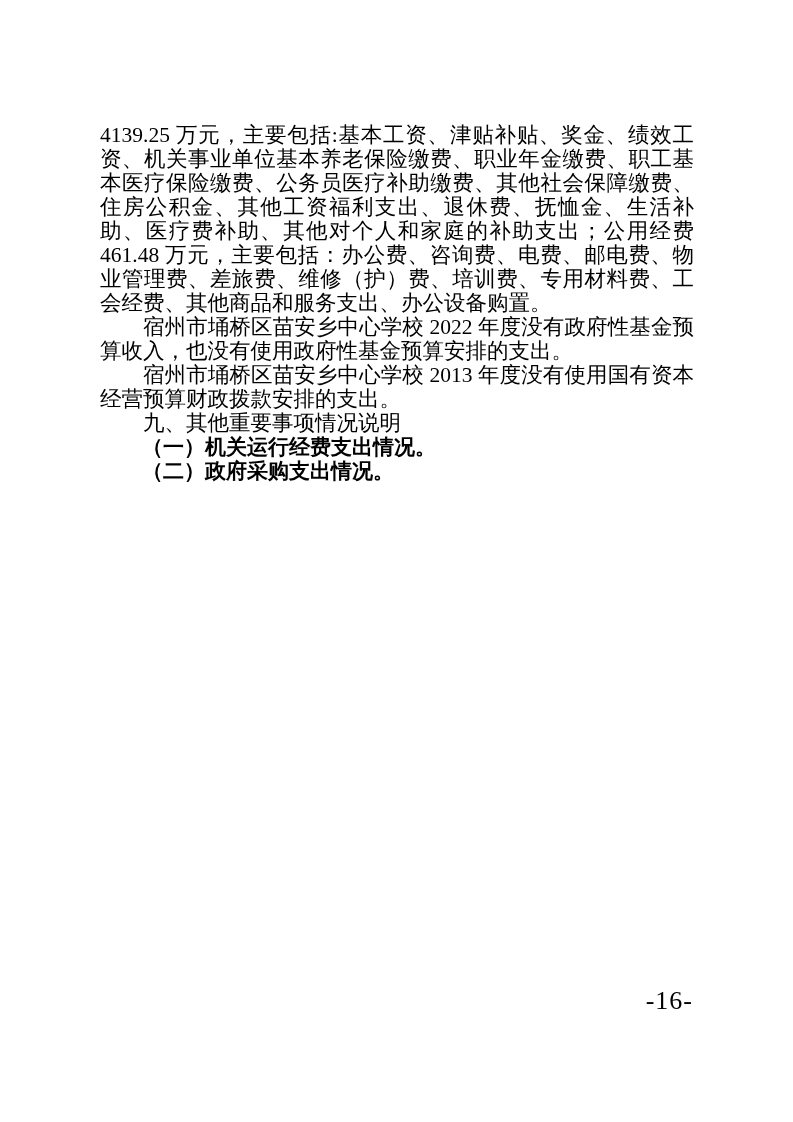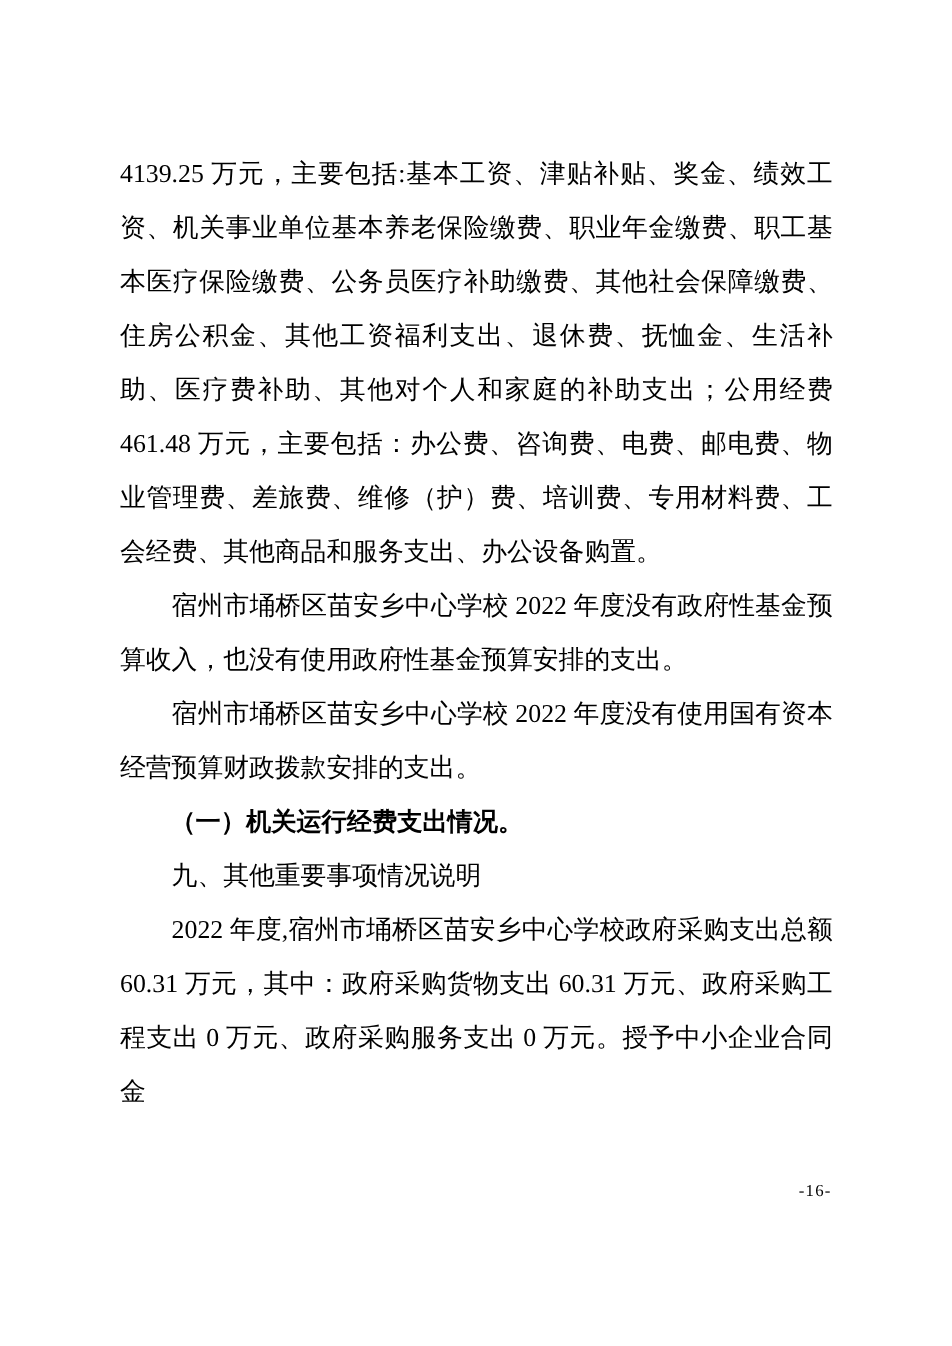--- a/index.html
+++ b/index.html
@@ -15,51 +15,51 @@
     overflow: hidden;
     font-family: "Liberation Serif", "DejaVu Serif", serif;
     color: #000000;
   }
   .content {
     position: absolute;
     left: 100px;
     top: 123px;
     width: 594px;
     font-size: 21.5px;
-    line-height: 45px;
+    line-height: 24px;
     text-align: justify;
     text-justify: inter-ideograph;
   }
   .content p {
     margin: 0;
     padding: 0;
   }
   .indent {
     text-indent: 2em;
   }
   .bold-heading {
     font-weight: bold;
     font-family: "Liberation Sans", "DejaVu Sans", sans-serif;
     font-size: 21px;
   }
   .page-number {
     position: absolute;
     right: 100px;
     top: 986px;
-    font-size: 14px;
+    font-size: 26px;
     letter-spacing: 1px;
   }
 </style>
 </head>
 <body>
 
 <div class="page">
   <div class="content">
     <p>4139.25 万元，主要包括:基本工资、津贴补贴、奖金、绩效工资、机关事业单位基本养老保险缴费、职业年金缴费、职工基本医疗保险缴费、公务员医疗补助缴费、其他社会保障缴费、住房公积金、其他工资福利支出、退休费、抚恤金、生活补助、医疗费补助、其他对个人和家庭的补助支出；公用经费 461.48 万元，主要包括：办公费、咨询费、电费、邮电费、物业管理费、差旅费、维修（护）费、培训费、专用材料费、工会经费、其他商品和服务支出、办公设备购置。</p>
     <p class="indent">宿州市埇桥区苗安乡中心学校 2022 年度没有政府性基金预算收入，也没有使用政府性基金预算安排的支出。</p>
-    <p class="indent">宿州市埇桥区苗安乡中心学校 2022 年度没有使用国有资本经营预算财政拨款安排的支出。</p>
+    <p class="indent">宿州市埇桥区苗安乡中心学校 2013 年度没有使用国有资本经营预算财政拨款安排的支出。</p>
+    <p class="indent">九、其他重要事项情况说明</p>
     <p class="indent bold-heading">（一）机关运行经费支出情况。</p>
-    <p class="indent">九、其他重要事项情况说明</p>
-    <p class="indent">2022 年度,宿州市埇桥区苗安乡中心学校政府采购支出总额 60.31 万元，其中：政府采购货物支出 60.31 万元、政府采购工程支出 0 万元、政府采购服务支出 0 万元。授予中小企业合同金</p>
+    <p class="indent bold-heading">（二）政府采购支出情况。</p>
   </div>
 
   <div class="page-number">-16-</div>
 </div>
 
 </body></html>

